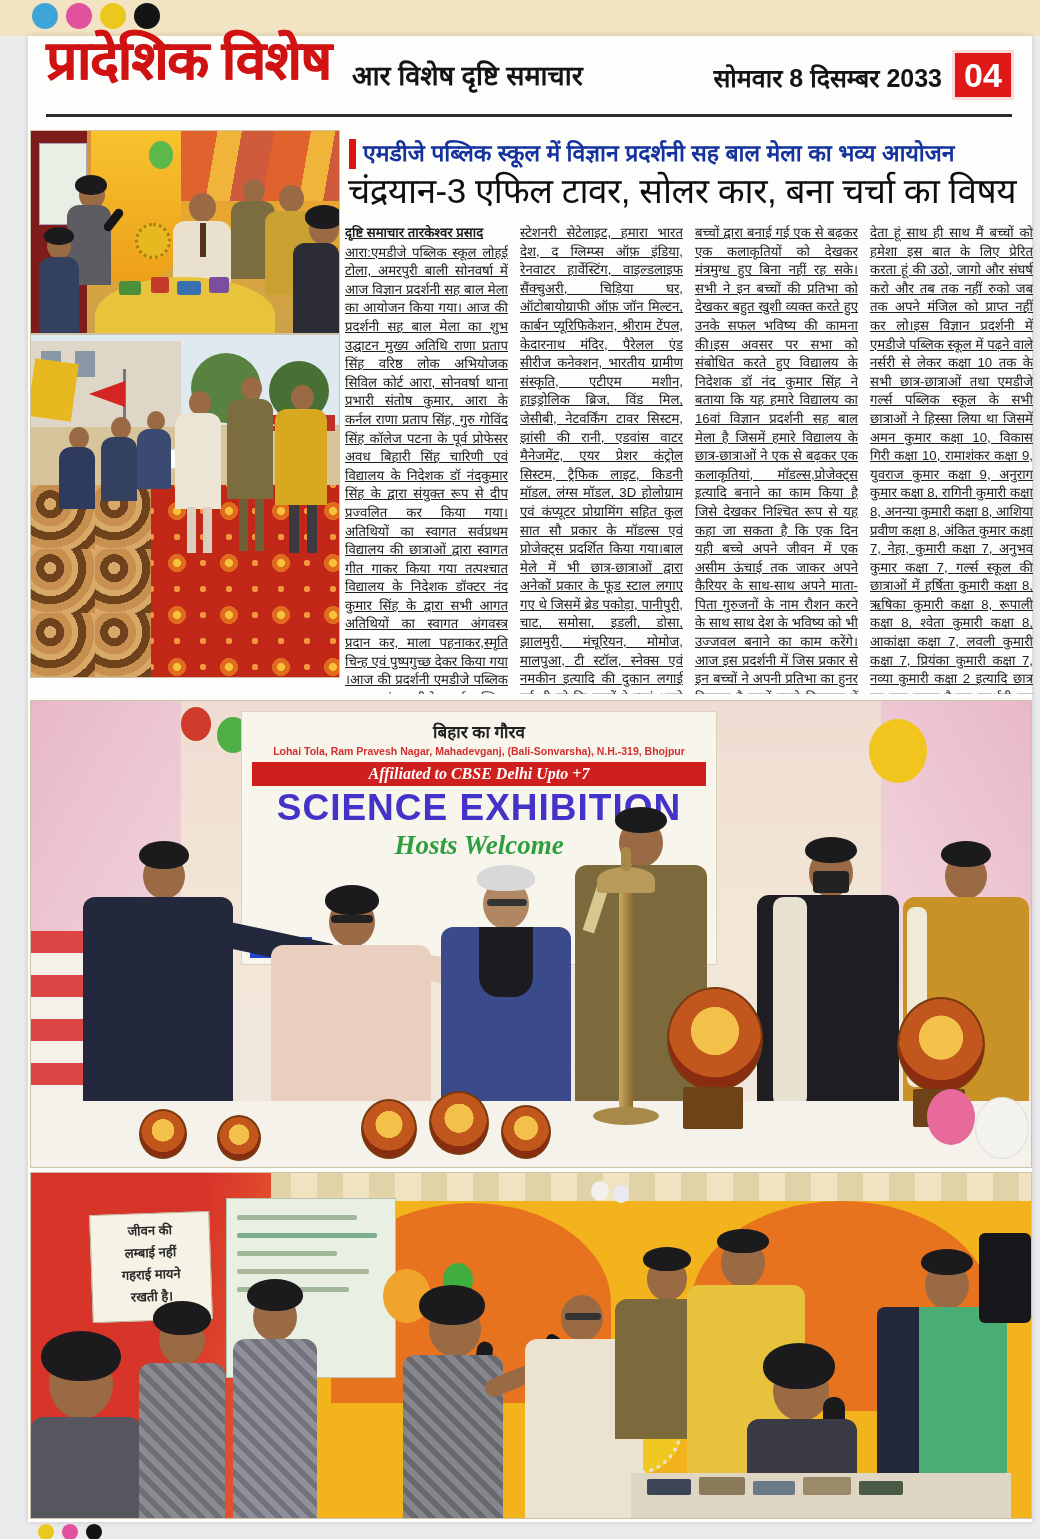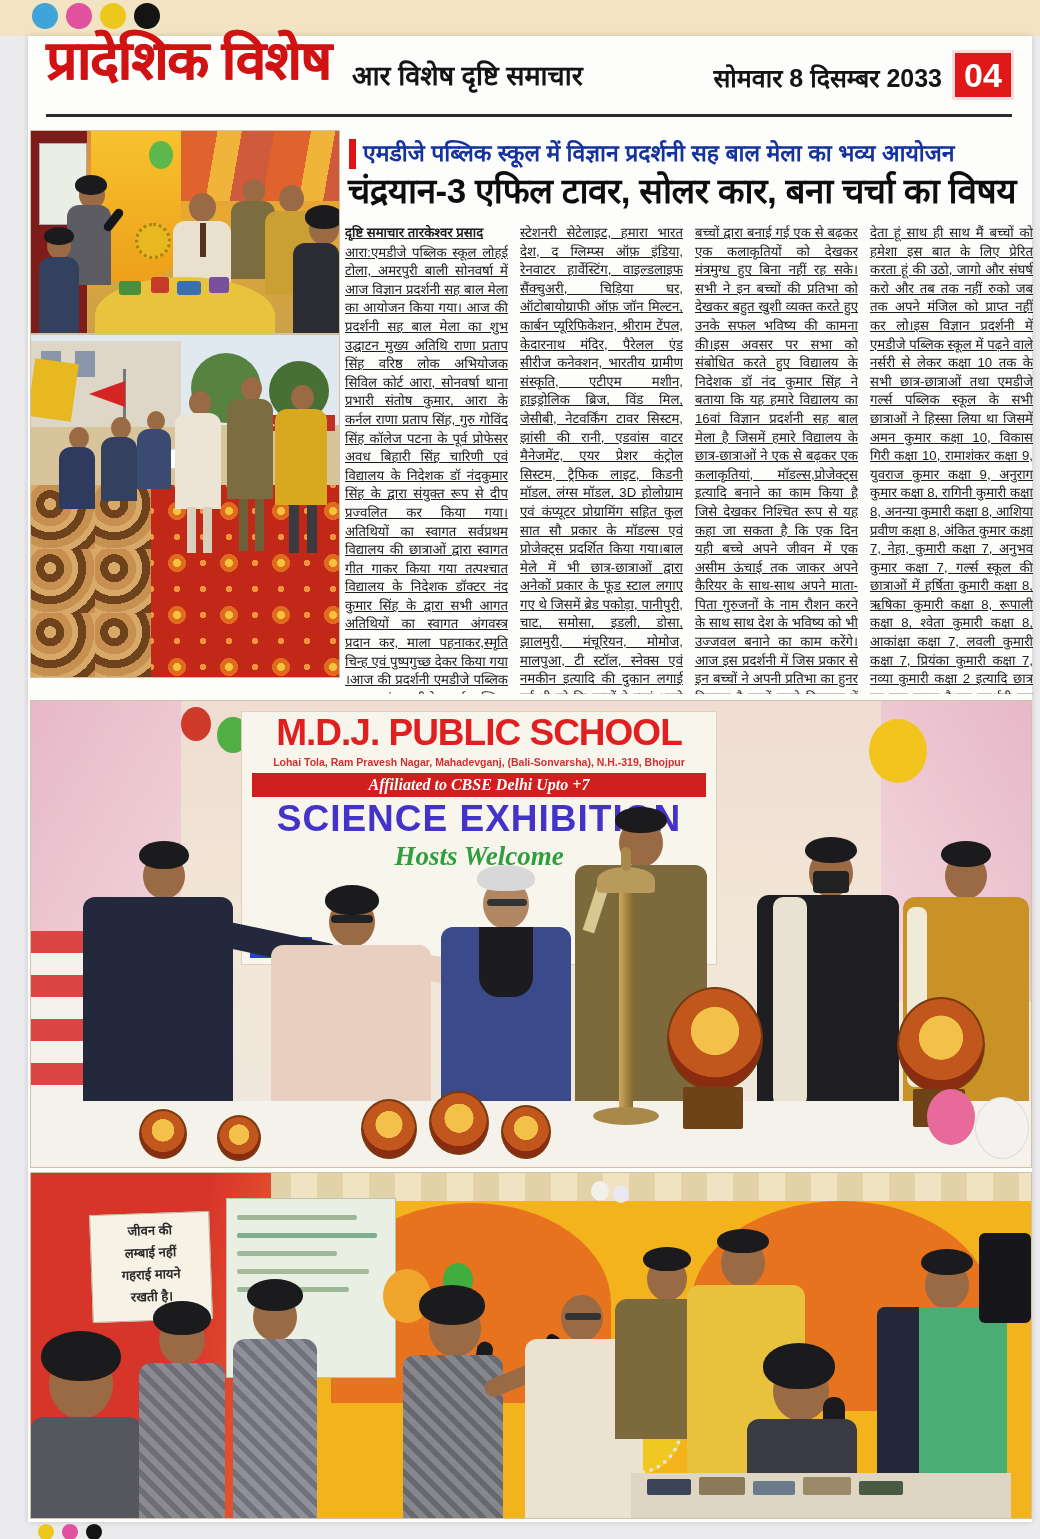--- a/index.html
+++ b/index.html
@@ -18,21 +18,21 @@
   .masthead{position:absolute;left:46px;top:26px;font-size:54px;line-height:68px;font-weight:900;color:#d01212;letter-spacing:-1px;text-shadow:1px 0 #d01212;}
   .masthead-sub{position:absolute;left:352px;top:56px;font-size:27px;font-weight:800;color:#141414;}
   .issue-date{position:absolute;left:650px;top:60px;width:292px;text-align:right;font-size:25px;font-weight:800;color:#141414;}
   .pagenum{position:absolute;left:952px;top:50px;width:62px;height:50px;background:#e11818;color:#ffffff;
     font-size:34px;font-weight:900;text-align:center;line-height:50px;box-shadow:inset 0 0 0 3px rgba(255,255,255,.85);}
   .rule{position:absolute;left:46px;top:114px;width:966px;height:3px;background:#2b2b2b;}
 
   
   .kicker-bar{position:absolute;left:349px;top:139px;width:7px;height:30px;background:#e01313;}
   .kicker{position:absolute;left:363px;top:136px;width:665px;font-size:23px;font-weight:800;color:#15339e;}
-  .headline{position:absolute;left:348px;top:168px;width:680px;font-size:35px;line-height:46px;font-weight:700;color:#0d0d0d;letter-spacing:-.5px;}
+  .headline{position:absolute;left:348px;top:168px;width:680px;font-size:35px;line-height:46px;font-weight:400;color:#0d0d0d;letter-spacing:-.5px;}
 
   
   .cols{position:absolute;left:345px;top:224px;width:688px;height:470px;display:flex;gap:12px;}
   .col{flex:1;font-size:13.2px;line-height:18.6px;text-align:justify;color:#1d1d1d;overflow:hidden;font-weight:500;text-decoration:underline;}
   .byline{font-weight:800;margin-bottom:1px;}
 
   
   .ph{position:absolute;overflow:hidden;border:1px solid #cfc2a6;background:#d8c49a;}
   .fh{position:absolute;border-radius:50%;background:#9a6a45;}
   .ft{position:absolute;border-radius:12px 12px 0 0;}
@@ -208,21 +208,21 @@
   <div class="abs" style="left:0;top:0;width:1000px;height:466px;background:linear-gradient(180deg,#efdcd2 0,#f2e6d6 45%,#efe8df 100%);"></div>
   <div class="abs" style="left:0;top:0;width:150px;height:260px;background:linear-gradient(120deg,#e8b8c8,#f0d4da);"></div>
   <div class="abs" style="left:850px;top:0;width:150px;height:300px;background:linear-gradient(240deg,#e8b8c8,#f2d8de);"></div>
   <div class="abs" style="left:0;top:230px;width:95px;height:170px;background:repeating-linear-gradient(180deg,#d44 0 22px,#f4f1ea 22px 44px);"></div>
 
   <div class="balloon" style="left:150px;top:6px;width:30px;height:34px;background:#cf3a2a;"></div>
   <div class="balloon" style="left:186px;top:16px;width:32px;height:36px;background:#4fae44;"></div>
   <div class="balloon" style="left:838px;top:18px;width:58px;height:64px;background:#f2c51e;"></div>
 
   <div class="banner">
-    <div class="school">M.D.J. PUBLIC SCHOOL</div>
+    <div class="tagline">बिहार का गौरव</div>
     <div class="addr">Lohai Tola, Ram Pravesh Nagar, Mahadevganj, (Bali-Sonvarsha), N.H.-319, Bhojpur</div>
     <div class="affil">Affiliated to CBSE Delhi Upto +7</div>
     <div class="event">SCIENCE EXHIBITION</div>
     <div class="welcome">Hosts Welcome</div>
     <div class="venue-chip">Venue :</div>
   </div>
 
   <div>
     <div class="fh" style="left:112px;top:152px;width:42px;height:46px;"></div>
     <div class="hair" style="left:108px;top:140px;width:50px;height:28px;"></div>

